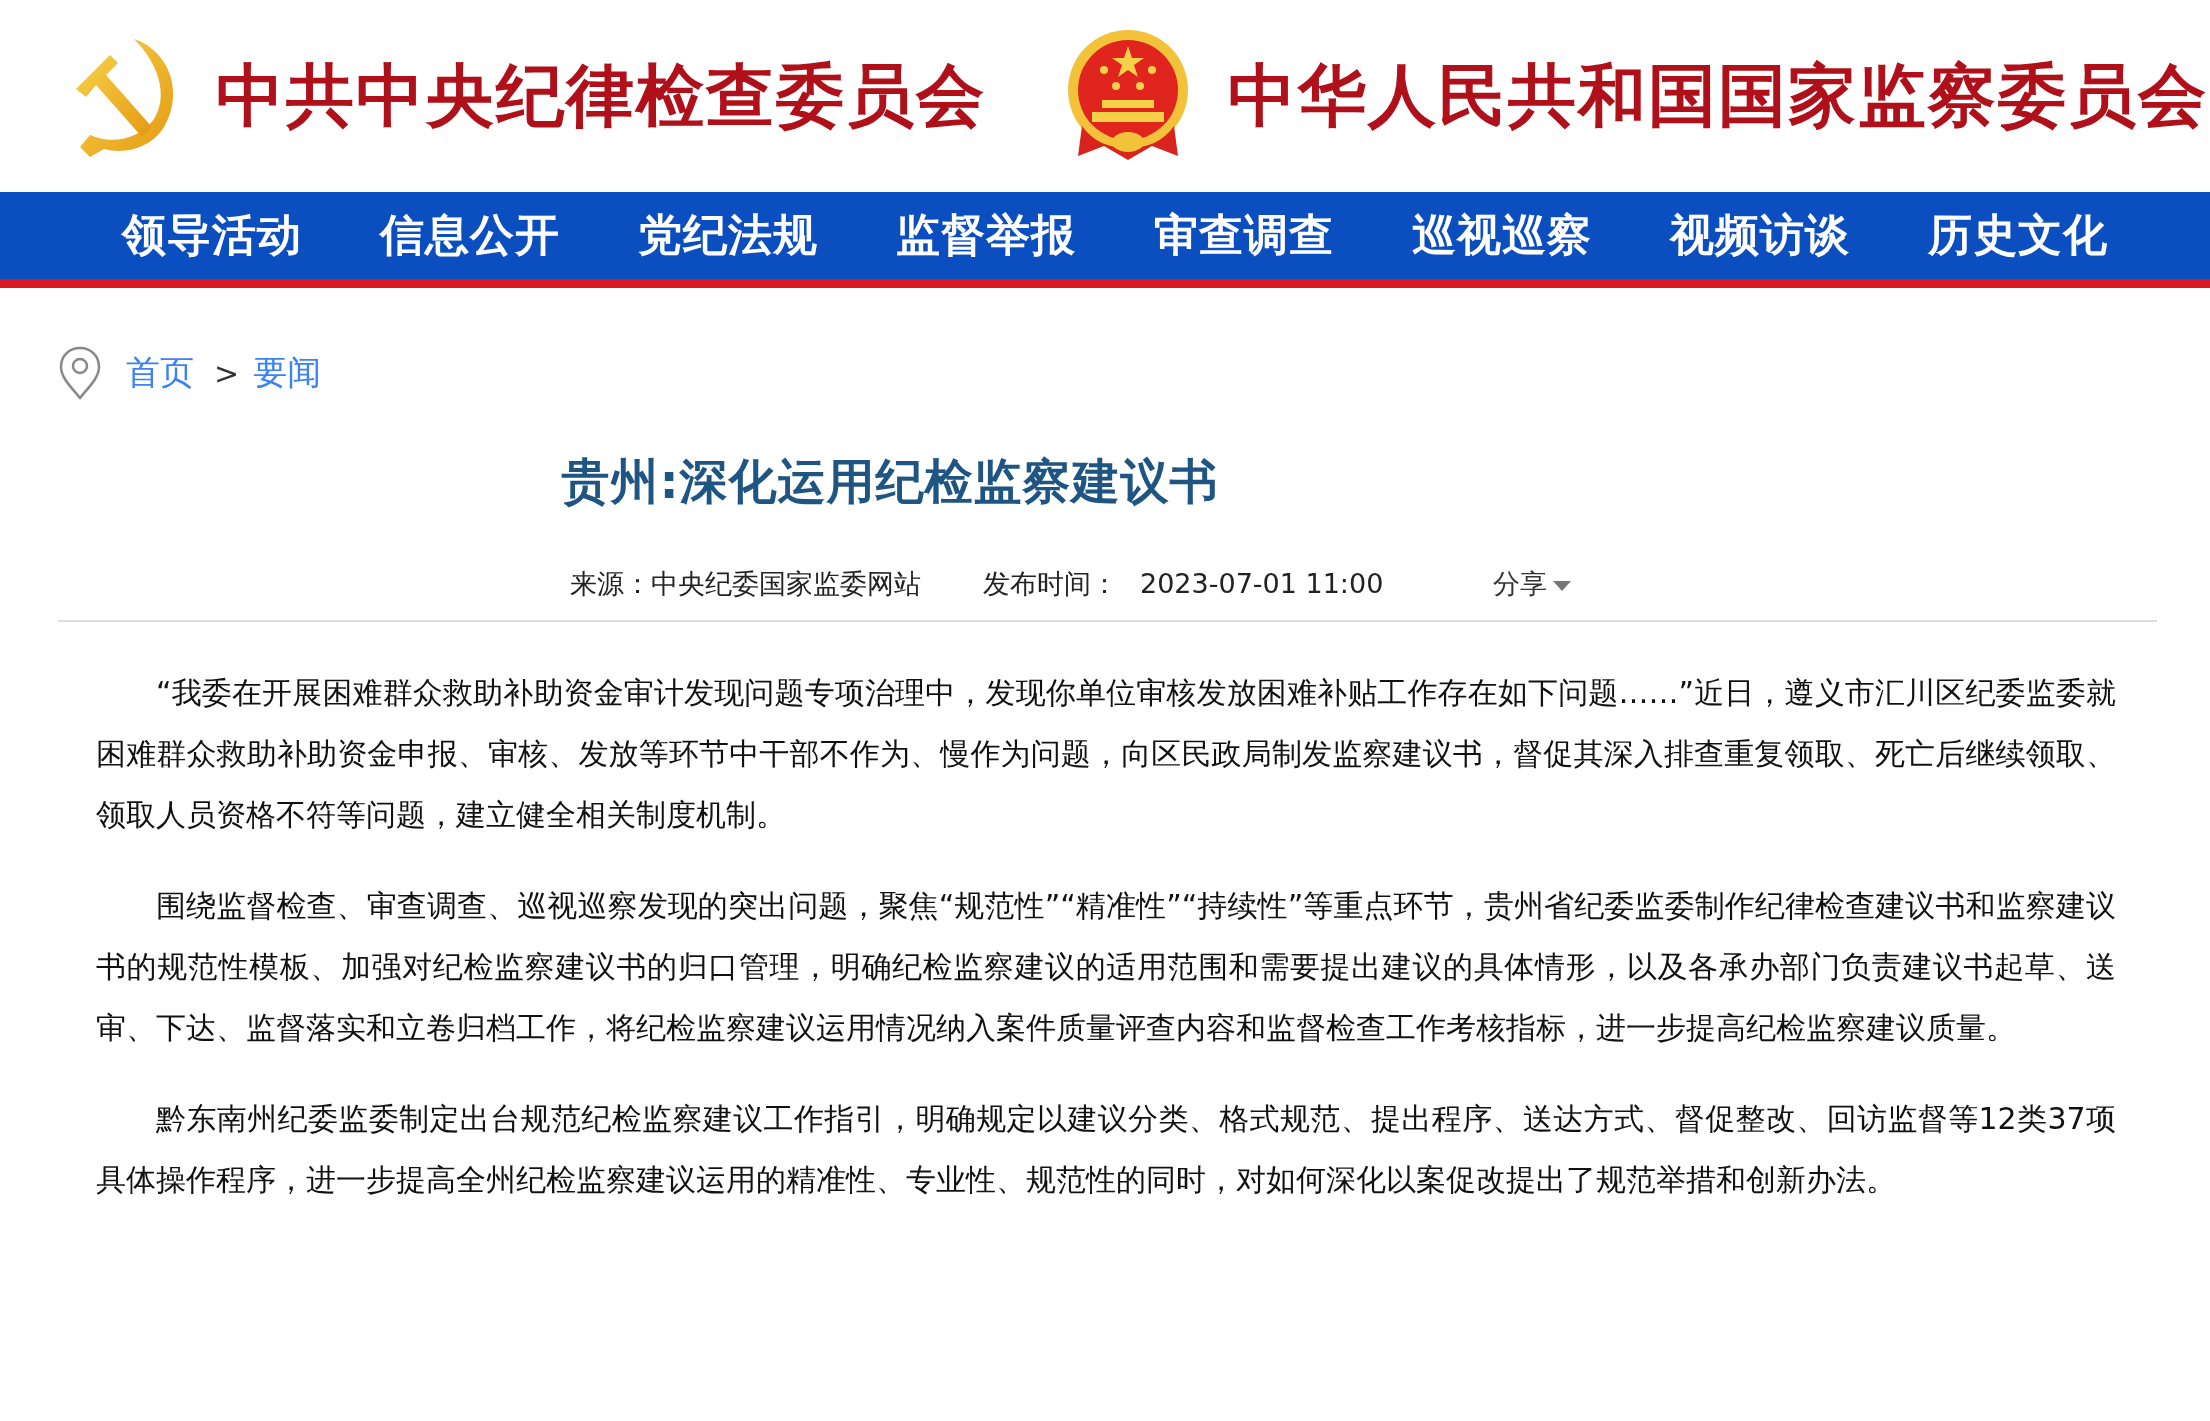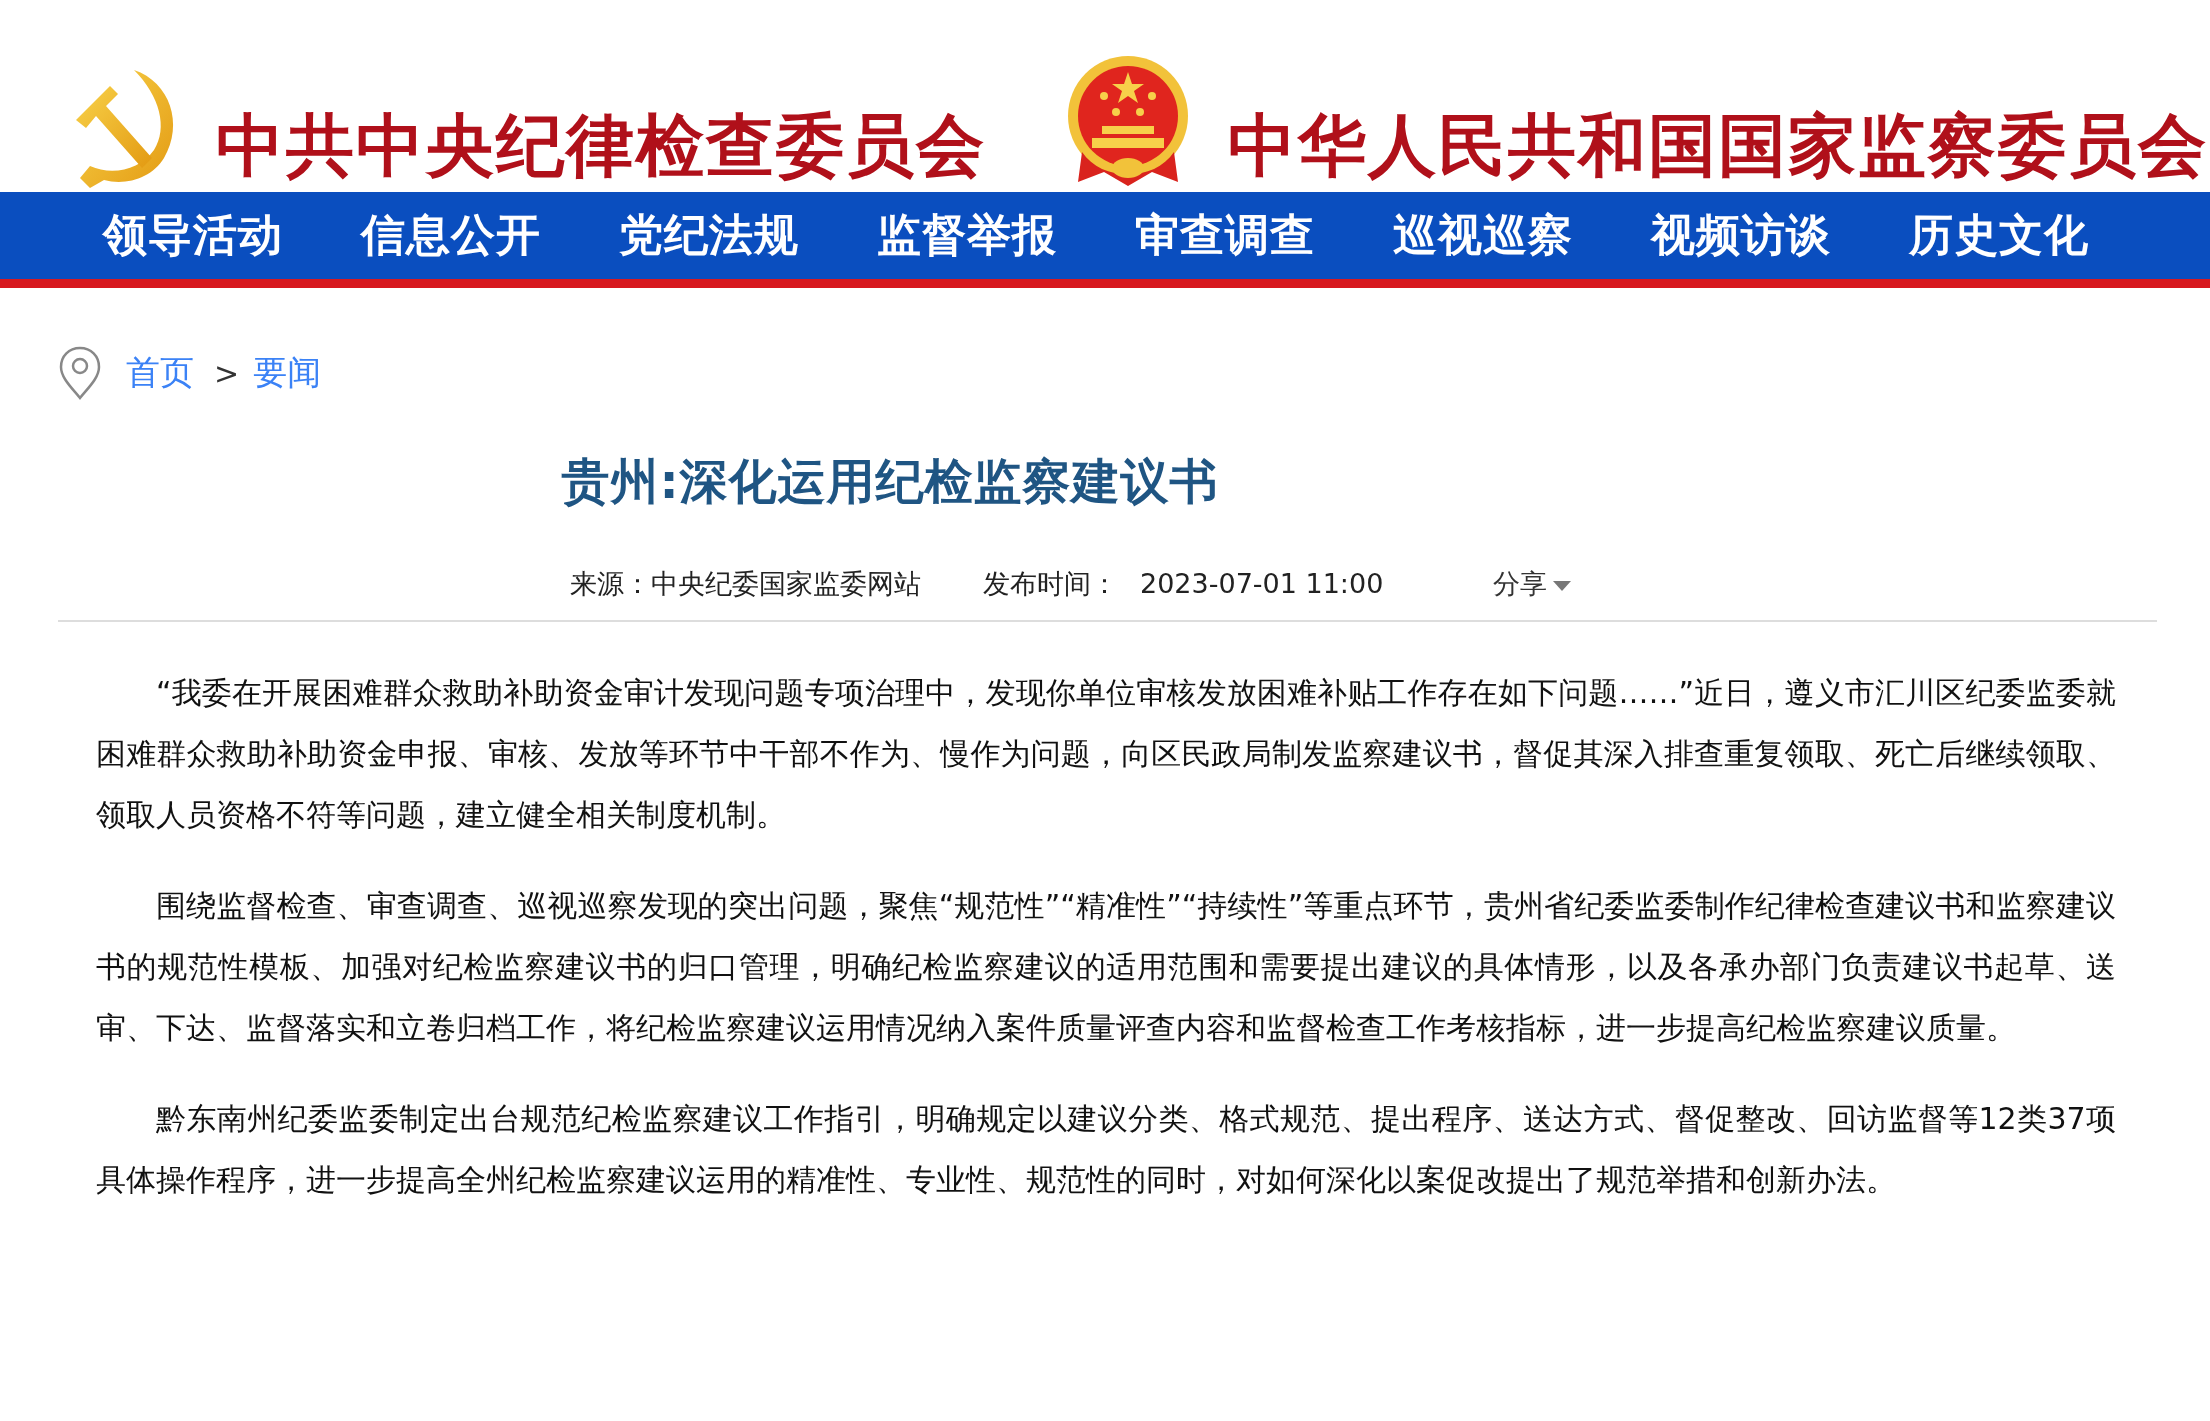--- a/index.html
+++ b/index.html
@@ -1,35 +1,35 @@
 <!DOCTYPE html>
 <html><head>
 <meta charset="utf-8">
 <style>
   * { box-sizing: border-box; margin: 0; padding: 0; }
   html, body { width: 2210px; height: 1421px; overflow: hidden; background: #ffffff; }
   body { font-family: "DejaVu Sans", "Liberation Sans", sans-serif; color: #222; position: relative; }
 
   .header { position: absolute; left: 0; top: 0; width: 2210px; height: 192px; background: #fff; }
-  .logo-block { position: absolute; top: 0; height: 192px; display: flex; align-items: flex-end; }
+  .logo-block { position: absolute; top: 0; height: 192px; display: flex; align-items: center; }
   .logo-left { left: 60px; }
   .logo-right { left: 1062px; }
   .logo-text {
     font-family: "DejaVu Serif", "Liberation Serif", serif;
     font-weight: bold; color: #b0101a; font-size: 68px; letter-spacing: 2px;
     white-space: nowrap;
   }
   .logo-left .logo-text { margin-left: 28px; }
   .logo-right .logo-text { margin-left: 34px; }
   .emblem-party { width: 128px; height: 130px; }
   .emblem-nation { width: 132px; height: 140px; }
 
   .navbar { position: absolute; left: 0; top: 192px; width: 2210px; height: 87px; background: #0a4ebf; }
   .navbar-redline { position: absolute; left: 0; top: 279px; width: 2210px; height: 9px; background: #d7191f; }
-  .nav-list { position: absolute; left: 103px; top: 0; height: 87px; display: flex; align-items: center; }
+  .nav-list { position: absolute; left: 122px; top: 0; height: 87px; display: flex; align-items: center; }
   .nav-item {
     font-family: "DejaVu Serif", "Liberation Serif", serif;
     color: #fff; font-size: 44px; font-weight: bold; letter-spacing: 1px;
     width: 258px; white-space: nowrap; cursor: pointer;
   }
 
   .breadcrumb { position: absolute; left: 58px; top: 345px; height: 56px; display: flex; align-items: center; }
   .pin-icon { width: 44px; height: 56px; margin-right: 24px; }
   .crumb { font-size: 34px; color: #3b82f6; }
   .crumb-link { cursor: pointer; }

